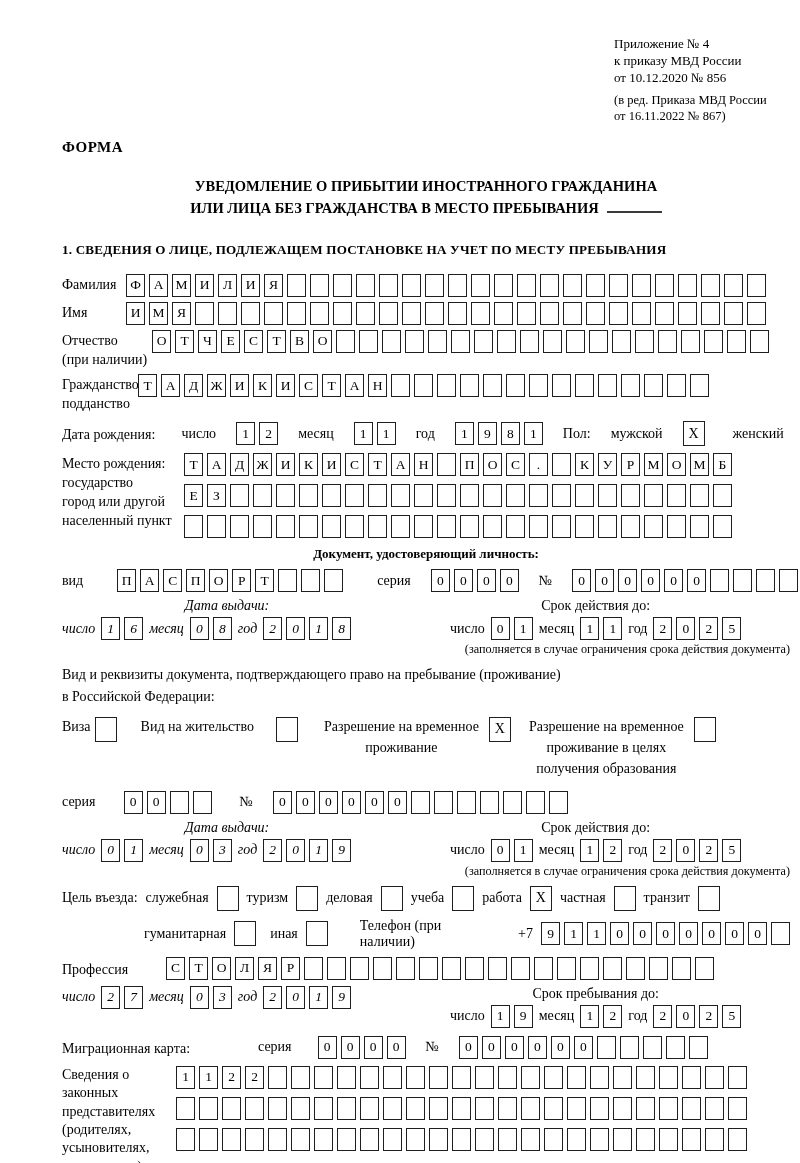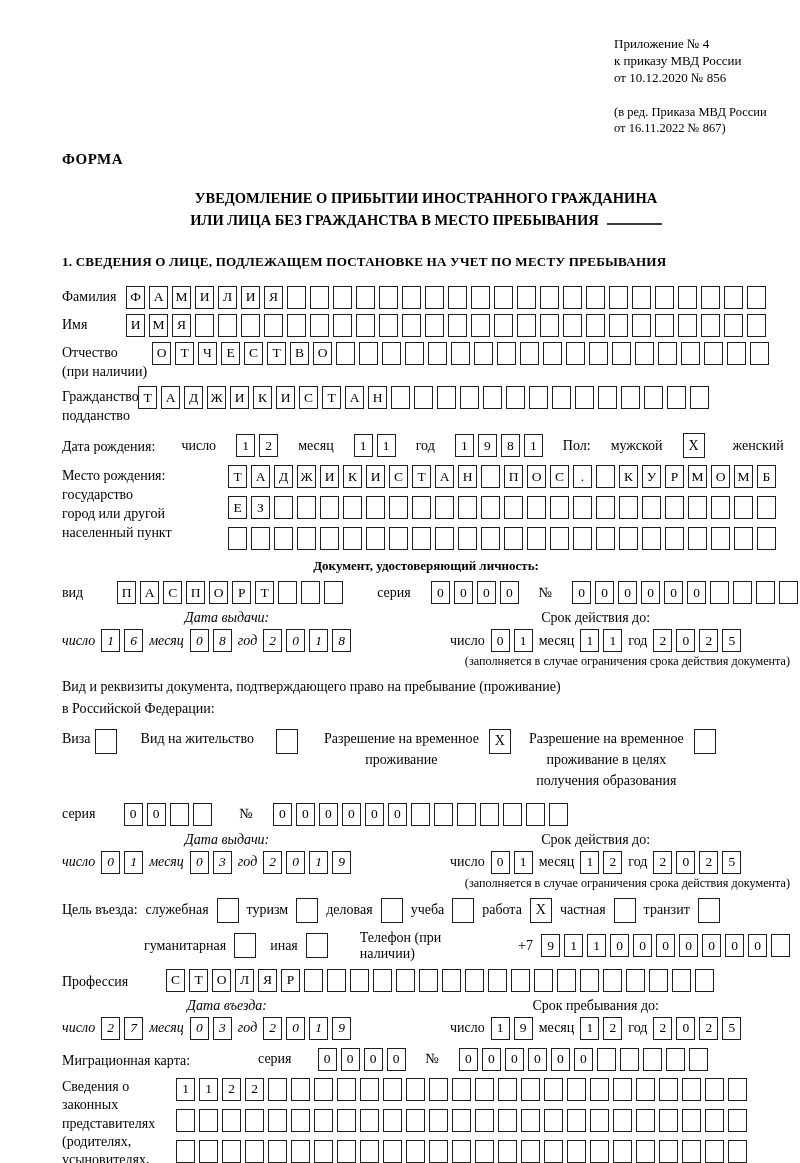--- a/index.html
+++ b/index.html
@@ -4,21 +4,21 @@
 <style>
   * { margin:0; padding:0; box-sizing:border-box; }
   html,body { width:800px; height:1163px; background:#ffffff; overflow:hidden; }
   body {
     font-family:"Liberation Serif", serif;
     color:#000;
     padding:36px 10px 0 62px;
     font-size:14px;
   }
   .appendix { margin-left:552px; width:180px; font-size:13px; line-height:1.3; }
-  .appendix .rev { margin-top:17px; font-size:12.5px; }
+  .appendix .rev { margin-top:5px; font-size:12.5px; }
   .forma { text-align:left; padding-right:32px; font-weight:bold; font-size:15px; margin-top:15px; letter-spacing:.5px; }
   .title { text-align:center; font-weight:bold; font-size:14.5px; line-height:1.5; margin-top:20px; }
   .blank-line { display:inline-block; width:55px; border-bottom:2px solid #3a3a3a; vertical-align:baseline; margin-left:8px; }
   .sec-heading { font-weight:bold; font-size:13.1px; margin-top:22px; margin-bottom:16px; letter-spacing:.2px; }
 
   .frow { display:flex; align-items:flex-start; margin-bottom:5px; }
   .frow.center { align-items:center;gap:20px; }
   .flabel { flex:none; line-height:1.35; padding-top:2px; }
   .w62 { width:64px; } .w88 { width:90px; } .w75 { width:76px; } .w120 { width:122px; } .w112 { width:114px; } .w82 { width:84px; } .w150 { width:152px; }
 
@@ -241,21 +241,21 @@
       <span class="cell">8</span>
       <span class="cell">1</span>
     </span>
   <span>Пол:</span>
   <span>мужской</span>
   <span class="box">X</span>
   <span style="margin-left:8px;">женский</span>
   <span class="box"></span>
 </div>
 
-<div class="frow" style="margin-top:7px; margin-bottom:2px;gap:44px;">
+<div class="frow" style="margin-top:7px; margin-bottom:2px;">
   <div class="flabel w120">
     <div>Место рождения:</div>
     <div>государство</div>
     <div>город или другой</div>
     <div>населенный пункт</div>
   </div>
   <div class="stack">
     <div class="cells">
         <span class="cell">Т</span>
         <span class="cell">А</span>
@@ -611,21 +611,20 @@
       <span class="cell"></span>
       <span class="cell"></span>
       <span class="cell"></span>
       <span class="cell"></span>
       <span class="cell"></span>
     </span>
 </div>
 
 <div class="dates">
   <div class="dcol dcol-l">
-    <div class="dhead">Дата въезда:</div>
     <div class="dfields">
       <span>число</span>
       <span class="cells">
           <span class="cell">2</span>
           <span class="cell">7</span>
         </span>
       <span>месяц</span>
       <span class="cells">
           <span class="cell">0</span>
           <span class="cell">3</span>

